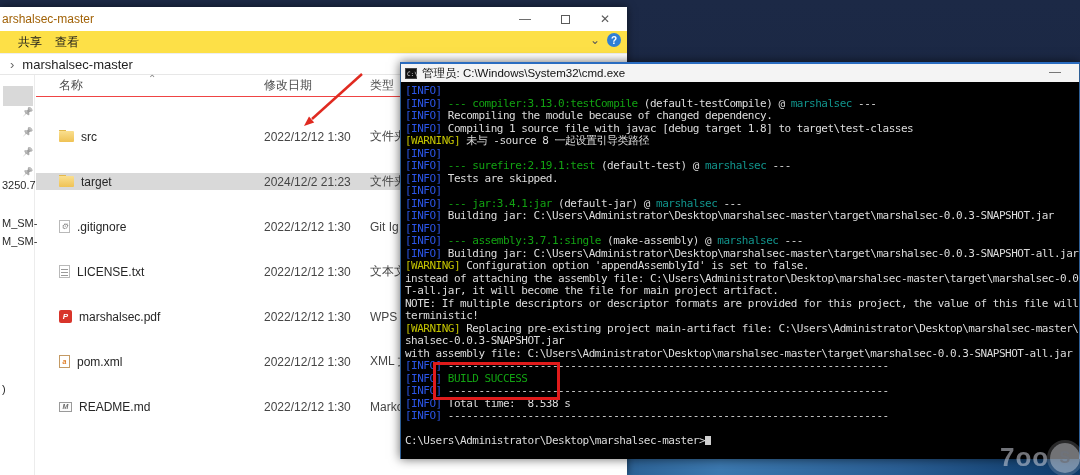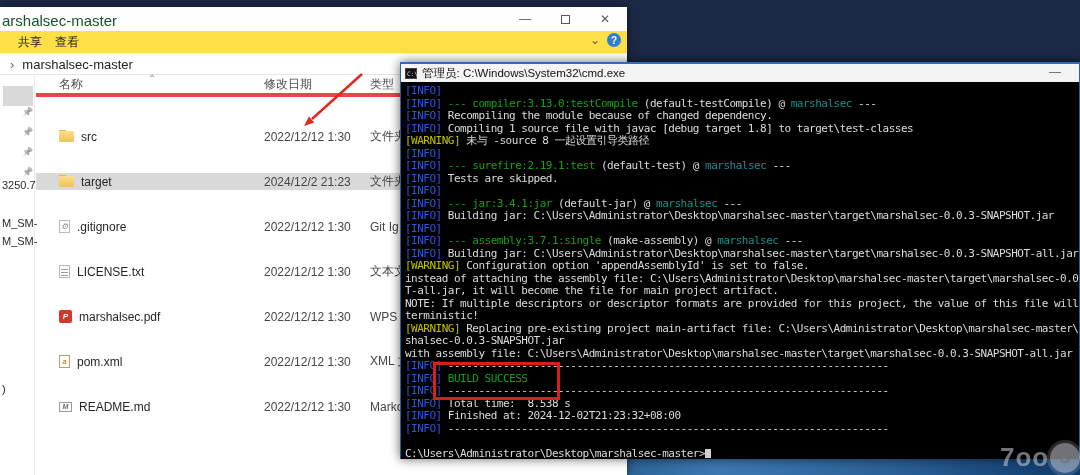--- a/index.html
+++ b/index.html
@@ -9,21 +9,21 @@
            font-family:"Liberation Sans", sans-serif; }
 
   
   #bottom-strip { position:absolute; left:480px; top:457px; width:600px; height:18px;
     background:linear-gradient(100deg,#153f6e 0%, #3c79b0 40%, #2a5e94 70%, #0d3a69 100%); z-index:0; }
 
   
   #explorer { position:absolute; left:0; top:7px; width:627px; height:468px;
     background:#fff; z-index:1; box-shadow:0 0 8px rgba(0,0,0,.55); }
   .ex-titlebar { position:relative; height:24px; background:#fff; }
-  .ex-title { position:absolute; left:2px; top:5px; font-size:15px; color:#14532d; }
+  .ex-title { position:absolute; left:2px; top:5px; font-size:12px; color:#a16207; }
   .win-controls { position:absolute; right:2px; top:0; height:24px; display:flex; align-items:center; }
   .win-btn { width:40px; height:24px; display:flex; align-items:center; justify-content:center;
              color:#5a5a5a; font-size:12px; }
   .maxbox { width:9px; height:9px; border:1px solid #5a5a5a; }
   .ex-ribbon { position:relative; height:22px; background:#fde047; }
   .ribbon-tab { position:absolute; top:3px; font-size:12px; color:#1b1b1b; }
   .ribbon-tab.t0 { left:18px; } .ribbon-tab.t1 { left:55px; }
   .ribbon-right { position:absolute; right:6px; top:2px; display:flex; align-items:center; gap:7px; }
   .chev { color:#5a5a5a; font-size:12px; }
   .helpdot { width:14px; height:14px; border-radius:50%; background:#2f7fd6; color:#fff;
@@ -32,21 +32,21 @@
                    display:flex; align-items:center; }
   .bc-chev { margin-left:10px; color:#666; font-size:13px; }
   .bc-text { margin-left:8px; font-size:13px; color:#1f1f1f; }
   .ex-main { position:relative; height:400px; }
   .ex-nav { position:absolute; left:0; top:0; width:35px; height:100%; border-right:1px solid #ececec; }
   .nav-block { position:absolute; left:3px; top:11px; width:30px; height:20px; background:#d9d9d9; }
   .pin { position:absolute; left:22px; font-size:9px; filter:grayscale(1); opacity:.55; }
   .nav-label { position:absolute; left:2px; font-size:11px; color:#2a2a2a; white-space:nowrap; }
   .ex-list { position:absolute; left:36px; top:0; right:0; height:100%; }
   .list-header { position:relative; height:22px; display:flex; align-items:center;
-                 padding-left:23px; font-size:12px; color:#4c4c4c; border-bottom:4px solid #ef4444; }
+                 padding-left:23px; font-size:12px; color:#4c4c4c; border-bottom:1px solid #ef4444; }
   .sort-caret { position:absolute; left:112px; top:-2px; color:#888; font-size:10px; }
   .c-name { flex:0 0 205px; display:flex; align-items:center; gap:7px; overflow:hidden; white-space:nowrap; }
   .c-date { flex:0 0 106px; white-space:nowrap; }
   .c-type { flex:1; white-space:nowrap; overflow:hidden; }
   .file-row { height:17px; display:flex; align-items:center; padding-left:23px;
               font-size:12px; color:#262626;margin-top:28px; }
   .file-row .c-date, .file-row .c-type { color:#454545; }
   .file-row.selected { background:#d9d9d9; }
   #file-rows { padding-top:3px; }
   
@@ -242,21 +242,20 @@
         <div class="tl"><span class="s-w">T-all.jar, it will become the file for main project artifact.</span></div>
         <div class="tl"><span class="s-w">NOTE: If multiple descriptors or descriptor formats are provided for this project, the value of this file will be non-de</span></div>
         <div class="tl"><span class="s-w">terministic!</span></div>
         <div class="tl"><span class="s-y">[WARNING] </span><span class="s-w">Replacing pre-existing project main-artifact file: C:\Users\Administrator\Desktop\marshalsec-master\target\mar</span></div>
         <div class="tl"><span class="s-w">shalsec-0.0.3-SNAPSHOT.jar</span></div>
         <div class="tl"><span class="s-w">with assembly file: C:\Users\Administrator\Desktop\marshalsec-master\target\marshalsec-0.0.3-SNAPSHOT-all.jar</span></div>
         <div class="tl"><span class="s-i">[INFO] </span><span class="s-w">------------------------------------------------------------------------</span></div>
         <div class="tl"><span class="s-i">[INFO] </span><span class="s-g">BUILD SUCCESS</span></div>
         <div class="tl"><span class="s-i">[INFO] </span><span class="s-w">------------------------------------------------------------------------</span></div>
         <div class="tl"><span class="s-i">[INFO] </span><span class="s-w">Total time:  8.538 s</span></div>
-        <div class="tl"><span class="s-i">[INFO] </span><span class="s-w">Finished at: 2024-12-02T21:23:32+08:00</span></div>
         <div class="tl"><span class="s-i">[INFO] </span><span class="s-w">------------------------------------------------------------------------</span></div>
         <div class="tl"></div>
         <div class="tl"><span class="s-w">C:\Users\Administrator\Desktop\marshalsec-master&gt;</span><span class="cur"></span></div>
       </div>
   </section>
 
   <div id="redbox"></div>
 
   <div id="watermark">
     <span>7oo</span>

